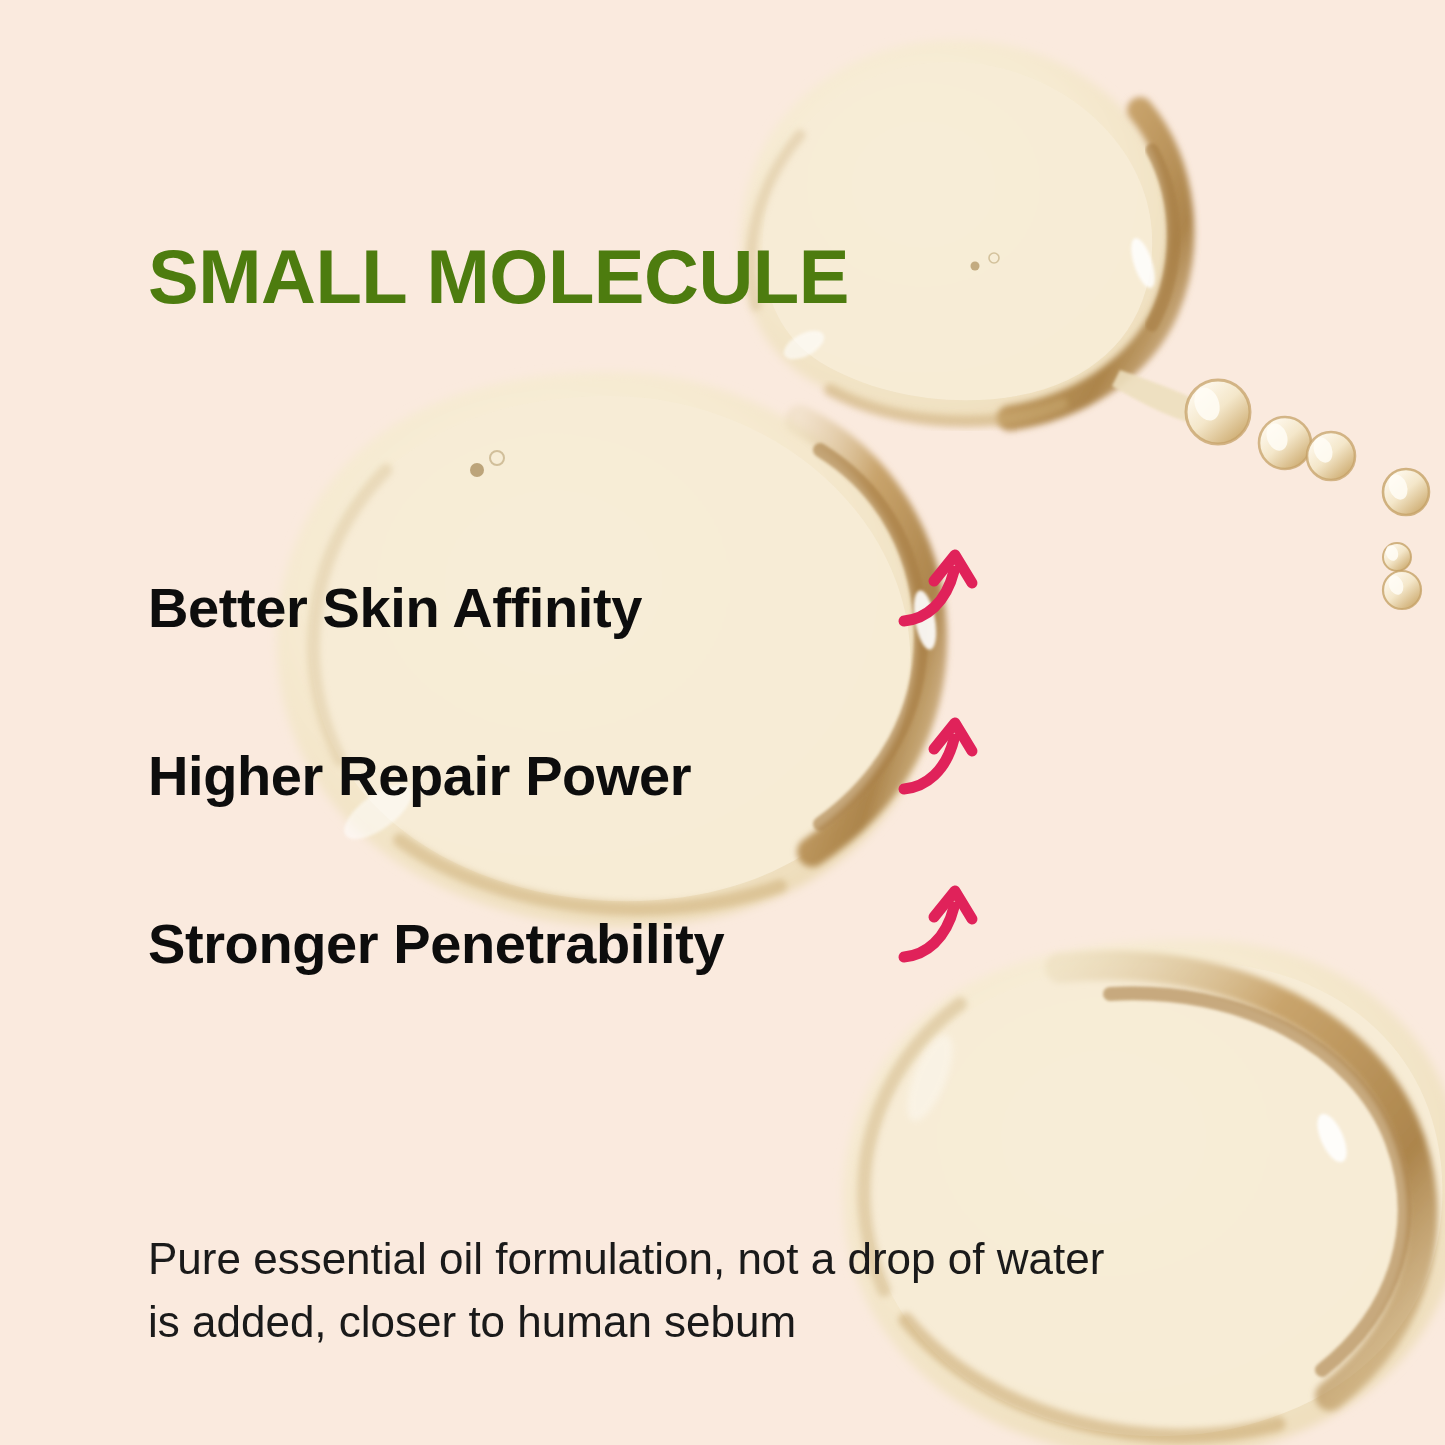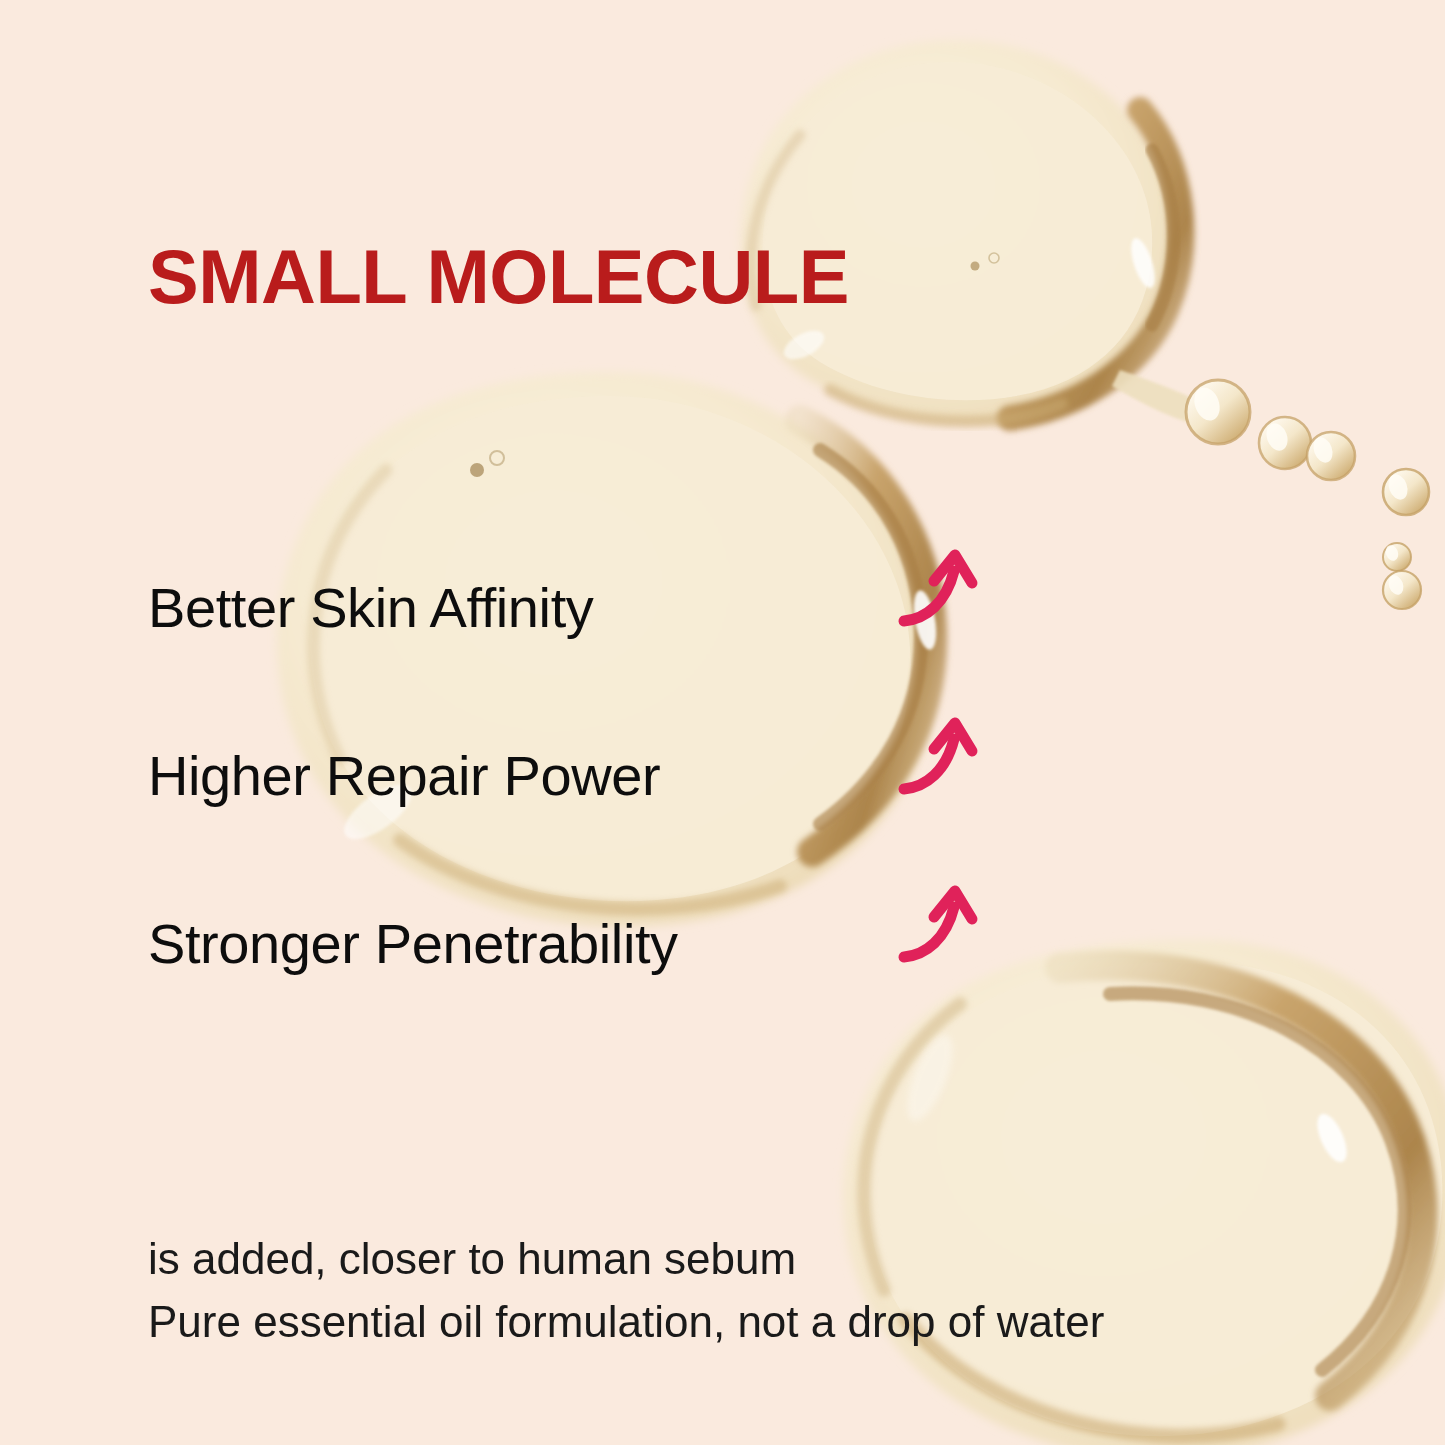--- a/index.html
+++ b/index.html
@@ -33,42 +33,42 @@
 
   .headline {
     position: absolute;
     left: 148px;
     top: 176px;
     width: 1220px;
     font-size: 76px;
     line-height: 1.32;
     font-weight: 700;
     letter-spacing: -0.5px;
-    color: #b91c1c;
+    color: #4d7c0f;
     text-transform: uppercase;
     font-family: "Liberation Sans", sans-serif;
   }
   .headline .ln { display: block; white-space: nowrap; }
 
   .features {
     position: absolute;
     left: 148px;
     top: 575px;
     width: 1180px;
   }
   .feature-row {
     position: relative;
     height: 168px;
   }
   .feature-label {
     position: absolute;
     left: 0;
     top: 0;
     font-size: 56px;
-    font-weight: 400;
+    font-weight: 700;
     letter-spacing: -0.4px;
     color: #0d0d0d;
     white-space: nowrap;
     font-family: "Liberation Sans", sans-serif;
     text-align: right;
   }
   .feature-arrow {
     position: absolute;
     top: -38px;
     width: 86px;
@@ -289,18 +289,18 @@
         <span class="feature-label">Stronger Penetrability</span>
         <svg class="feature-arrow" style="left:748px;" viewBox="0 0 86 96" xmlns="http://www.w3.org/2000/svg">
           <path d="M 8 84 C 30 82, 50 66, 58 34" fill="none" stroke="#e0225a" stroke-width="11" stroke-linecap="round"></path>
           <path d="M 38 44 L 59 18 L 76 46" fill="none" stroke="#e0225a" stroke-width="11" stroke-linecap="round" stroke-linejoin="round"></path>
         </svg>
       </div>
 
     </div>
 
     <p class="caption">
+      <span class="ln">Pure essential oil formulation, not a drop of water</span>
       <span class="ln">is added, closer to human sebum</span>
-      <span class="ln">Pure essential oil formulation, not a drop of water</span>
     </p>
 
   </div>
 </div>
 
 </body></html>

